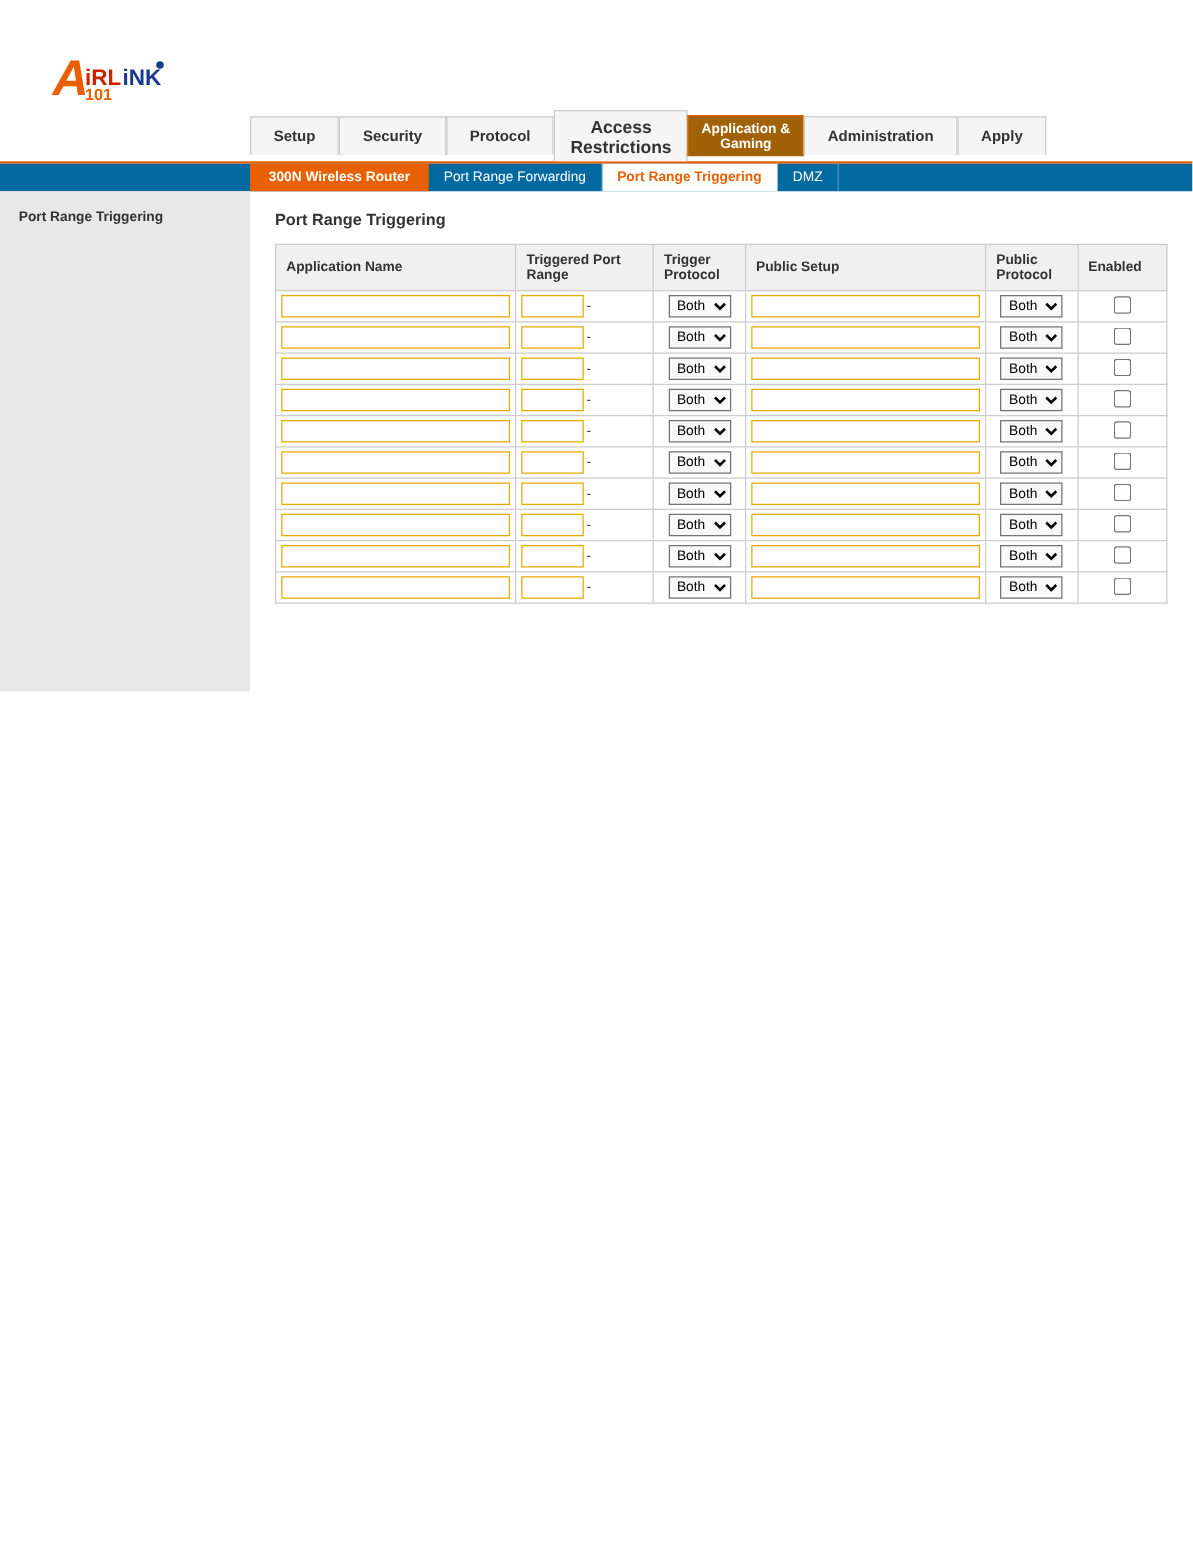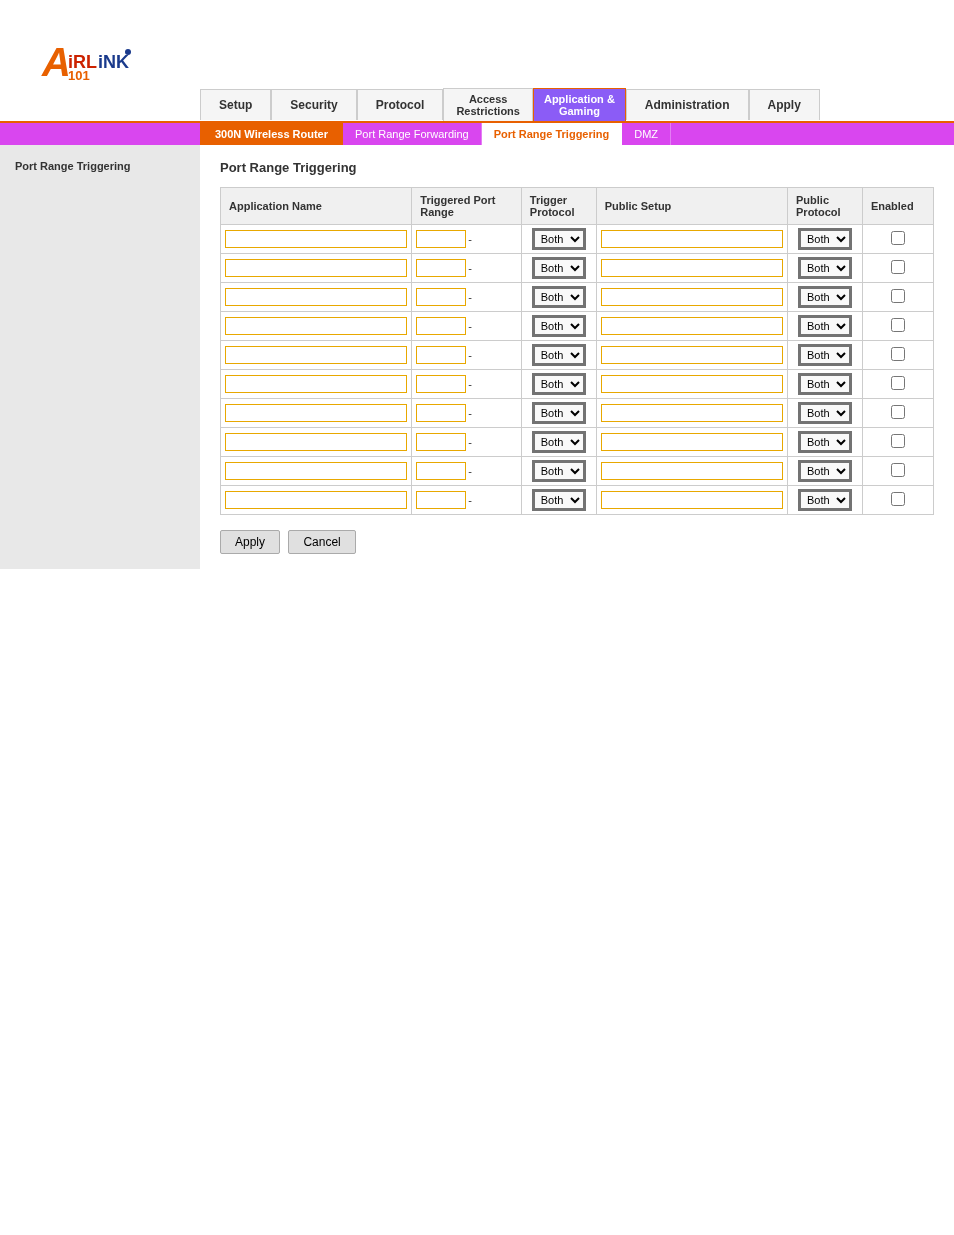--- a/index.html
+++ b/index.html
@@ -6,24 +6,24 @@
     body { background: #fff; font-family: Arial, sans-serif; font-size: 12px; color: #333; }
 
     .page-wrapper { max-width: 954px; margin: 0 auto; padding: 20px 0; }
 
     
     .header { display: flex; align-items: center; background: #fff; padding: 10px 20px 0 20px; }
 
     
     .nav-bar { display: flex; align-items: center; background: #fff; padding: 0 0 0 200px; border-bottom: 2px solid #e86000; }
     .nav-item { padding: 8px 18px; font-size: 12px; font-weight: bold; color: #333; border: 1px solid #ccc; border-bottom: none; cursor: pointer; background: #f5f5f5; text-align: center; display: flex; align-items: center; justify-content: center; }
-    .nav-item.active { background: #8b5cf6; color: #fff; border-color: #e86000; }
-
-    
-    .sub-nav-bar { background: #d946ef; display: flex; align-items: center; padding: 0 0 0 200px; }
+    .nav-item.active { background: #a16207; color: #fff; border-color: #e86000; }
+
+    
+    .sub-nav-bar { background: #0369a1; display: flex; align-items: center; padding: 0 0 0 200px; }
     .sub-nav-left-label { background: #e86000; color: #fff; padding: 5px 15px; font-size: 11px; font-weight: bold; }
     .sub-nav-item { padding: 5px 12px; font-size: 11px; color: #fff; cursor: pointer; border-right: 1px solid rgba(255,255,255,0.3); }
     .sub-nav-item.active { background: #fff; color: #e86000; font-weight: bold; }
 
     
     .main-content { display: flex; }
     .sidebar { width: 200px; background: #e8e8e8; min-height: 400px; padding: 10px; }
     .sidebar-title { font-size: 11px; font-weight: bold; color: #333; padding: 5px; }
     .content-area { flex: 1; padding: 15px 20px; }
 
@@ -41,21 +41,21 @@
       padding: 2px 4px;
       font-size: 11px;
       background: #fff;
     }
     .trigger-range-cell { display: flex; align-items: center; gap: 2px; }
     .trigger-range-cell input[type="text"] { width: 55px; border: 1px solid #e8a800; padding: 2px 3px; font-size: 11px; }
     .trigger-range-cell span { font-size: 11px; }
 
     select.protocol-select {
       font-size: 11px;
-      border: 3px solid #737373;
+      border: 1px solid #737373;
       padding: 1px 2px;
       background: #f9f9f9;
     }
 
     input[type="checkbox"] { width: 14px; height: 14px; cursor: pointer; }
 
     
     .btn-row { margin-top: 15px; }
     .btn { padding: 4px 14px; font-size: 12px; cursor: pointer; border: 1px solid #aaa; background: #e0e0e0; border-radius: 2px; margin-right: 5px; }
 
@@ -83,21 +83,21 @@
 
         <text x="28" y="42" font-family="Arial" font-size="13" font-weight="bold" fill="#e86000">101</text>
       </svg>
     </div>
   </div>
 
   <div class="nav-bar">
     <div class="nav-item">Setup</div>
     <div class="nav-item">Security</div>
     <div class="nav-item">Protocol</div>
-    <div class="nav-item" style="font-size:11px; padding:4px 12px;">Access<br>Restrictions</div>
+    <div class="nav-item" style="font-size:14px; padding:4px 12px;">Access<br>Restrictions</div>
     <div class="nav-item active" style="font-size:11px; padding:4px 10px;">Application &amp;<br>Gaming</div>
     <div class="nav-item">Administration</div>
     <div class="nav-item">Apply</div>
   </div>
 
   <div class="sub-nav-bar">
     <div class="sub-nav-left-label">300N Wireless Router</div>
     <div class="sub-nav-item">Port Range Forwarding</div>
     <div class="sub-nav-item active">Port Range Triggering</div>
     <div class="sub-nav-item">DMZ</div>
@@ -251,20 +251,16 @@
                 </div>
               </td>
               <td><select class="protocol-select"><option>Both</option><option>TCP</option><option>UDP</option></select></td>
               <td><input type="text" style=""></td>
               <td><select class="protocol-select"><option>Both</option><option>TCP</option><option>UDP</option></select></td>
               <td><input type="checkbox" style=""></td>
             </tr>
           </tbody>
       </table>
 
-      <div class="btn-row">
-        <button class="btn">Apply</button>
-        <button class="btn">Cancel</button>
-      </div>
     </div>
   </div>
 
 </div>
 
 </body></html>

